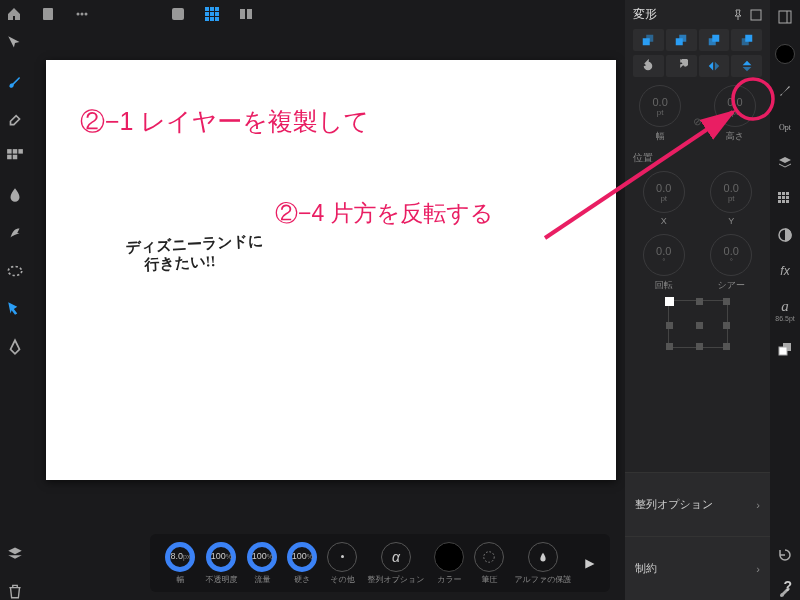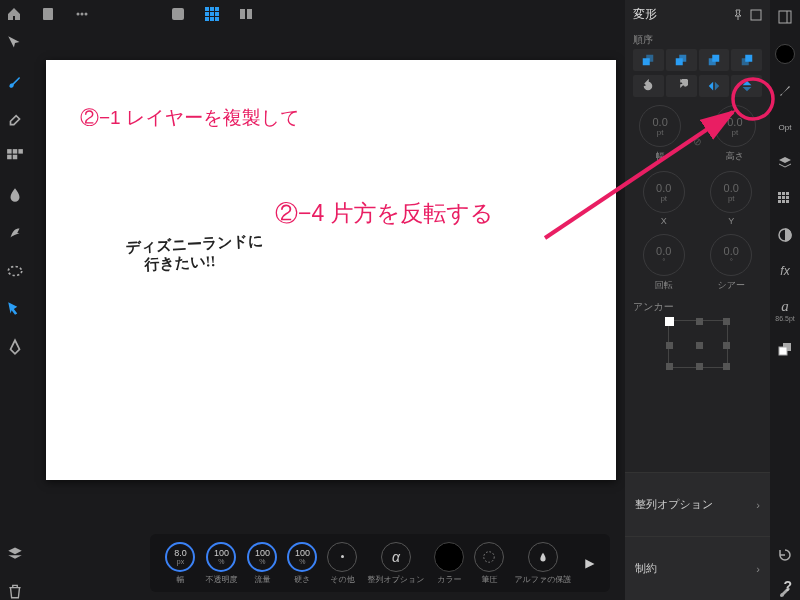--- a/index.html
+++ b/index.html
@@ -19,27 +19,27 @@
   .lt-ico svg { fill: #aaa; }
   .lt-ico.active svg { fill: #2a9df4; }
   .lt-spacer { flex: 1; }
   
   
   .canvas-area { position: absolute; left: 36px; top: 40px; width: 588px; height: 450px; }
   .canvas { position: absolute; left: 10px; top: 20px; width: 570px; height: 420px; background: #fff; box-shadow: 0 2px 8px rgba(0,0,0,.6); }
   .handwriting { position: absolute; left: 80px; top: 175px; font-family: "Yu Mincho", serif; color: #222; font-size: 15px; line-height: 1.2; font-weight: 600; transform: rotate(-3deg); }
   
   
-  .anno1 { position: absolute; left: 80px; top: 105px; color: #e91e63; font-size: 19px; font-weight: 400; }
+  .anno1 { position: absolute; left: 80px; top: 105px; color: #e91e63; font-size: 25px; font-weight: 400; }
   .anno2 { position: absolute; left: 275px; top: 198px; color: #e91e63; font-size: 23px; font-weight: 400; }
   
   
   .bottom-bar { position: absolute; left: 150px; bottom: 8px; width: 460px; height: 58px; background: rgba(20,20,22,.92); border-radius: 6px; display: flex; align-items: center; justify-content: center; gap: 10px; padding: 0 8px; }
   .bb-item { display: flex; flex-direction: column; align-items: center; gap: 2px; }
-  .bb-circ { width: 30px; height: 30px; border: 2px solid #3b82f6; border-radius: 50%; display: flex; flex-direction: column; align-items: center; justify-content: center; font-size: 9px; color: #ccc; line-height: 1; cursor: pointer; }
+  .bb-circ { width: 30px; height: 30px; border: 5px solid #3b82f6; border-radius: 50%; display: flex; flex-direction: row; align-items: center; justify-content: center; font-size: 9px; color: #ccc; line-height: 1; cursor: pointer; }
   .bb-circ .sub { font-size: 7px; color: #888; }
   .bb-lbl { font-size: 8px; color: #888; }
   .bb-dot { width: 30px; height: 30px; border: 1px solid #555; border-radius: 50%; display:flex; align-items:center; justify-content:center; cursor:pointer;}
   .bb-color { width: 30px; height: 30px; background: #000; border-radius: 50%; border: 1px solid #444; }
   .bb-play { color:#ccc; margin-left:4px; cursor:pointer; font-size:12px;}
   
   
   .panel { position: absolute; right: 30px; top: 0; bottom: 0; width: 145px; background: #232325; display: flex; flex-direction: column; font-size: 10px; margin-left: 44px; }
   .panel-header { display:flex; justify-content:space-between; align-items:center; padding: 6px 8px; font-size: 12px; color:#ddd; }
   .pin { width:12px; height:12px; }
@@ -267,21 +267,20 @@
     <span style="display:flex;gap:6px;">
       <svg class="pin" viewBox="0 0 12 12" fill="none" stroke="#aaa">
           <path d="M4 1h4l-1 4 2 2H3l2-2z M6 7v4"></path>
         </svg>
       <svg class="pin" viewBox="0 0 12 12" fill="none" stroke="#aaa">
           <rect x="1" y="1" width="10" height="10"></rect>
         </svg>
     </span>
   </div>
 
-  <div class="sec-lbl">順序</div>
   <div class="btn-row">
     <div class="sq-btn">
         <svg viewBox="0 0 16 16">
           <rect x="2" y="6" width="8" height="8"></rect>
           <rect x="6" y="2" width="8" height="8" opacity=".5"></rect>
         </svg>
       </div>
     <div class="sq-btn">
         <svg viewBox="0 0 16 16">
           <rect x="2" y="6" width="8" height="8"></rect>
@@ -338,20 +337,21 @@
     <div class="link-ico">⊘</div>
     <div class="dim-cell">
       <div class="dim-circ">
           <span class="dim-val">0.0</span>
           <span class="dim-unit">pt</span>
         </div>
       <div class="dim-sub">高さ</div>
     </div>
   </div>
 
+  <div class="sec-lbl">位置</div>
   <div class="dim-row">
     <div class="dim-cell">
       <div class="dim-circ">
           <span class="dim-val">0.0</span>
           <span class="dim-unit">pt</span>
         </div>
       <div class="dim-sub">X</div>
     </div>
     <div class="dim-cell">
       <div class="dim-circ">
@@ -371,21 +371,20 @@
     </div>
     <div class="dim-cell">
       <div class="dim-circ">
           <span class="dim-val">0.0</span>
           <span class="dim-unit">°</span>
         </div>
       <div class="dim-sub">シアー</div>
     </div>
   </div>
 
-  <div class="sec-lbl">アンカー</div>
   <div class="anchor-box">
     <div class="anch sel" style="left:-4px;top:-4px;"></div>
     <div class="anch" style="left:27px;top:-3px;"></div>
     <div class="anch" style="right:-3px;top:-3px;"></div>
     <div class="anch" style="left:-3px;top:21px;"></div>
     <div class="anch" style="left:27px;top:21px;"></div>
     <div class="anch" style="right:-3px;top:21px;"></div>
     <div class="anch" style="left:-3px;bottom:-3px;"></div>
     <div class="anch" style="left:27px;bottom:-3px;"></div>
     <div class="anch" style="right:-3px;bottom:-3px;"></div>
@@ -408,21 +407,21 @@
         <rect x="1" y="1" width="12" height="12"></rect>
         <line x1="9" y1="1" x2="9" y2="13"></line>
       </svg>
     </div>
   <div class="rt-color"></div>
   <div class="rt-ico">
       <svg width="16" height="16" viewBox="0 0 16 16" fill="#aaa">
         <path d="M3 12c4-2 6-6 9-9l1 1c-3 3-7 5-9 9z"></path>
       </svg>
     </div>
-  <div class="rt-ico" style="flex-direction:column;">
+  <div class="rt-ico" style="flex-direction:column;font-family:Liberation Serif, serif;">
       <span style="font-size:8px;">Opt</span>
     </div>
   <div class="rt-ico">
       <svg width="16" height="16" viewBox="0 0 16 16" fill="#aaa">
         <path d="M2 5l6-3 6 3-6 3z"></path>
         <path d="M2 9l6 3 6-3" fill="none" stroke="#aaa"></path>
       </svg>
     </div>
   <div class="rt-ico">
       <svg width="16" height="16" viewBox="0 0 16 16" fill="#aaa">

